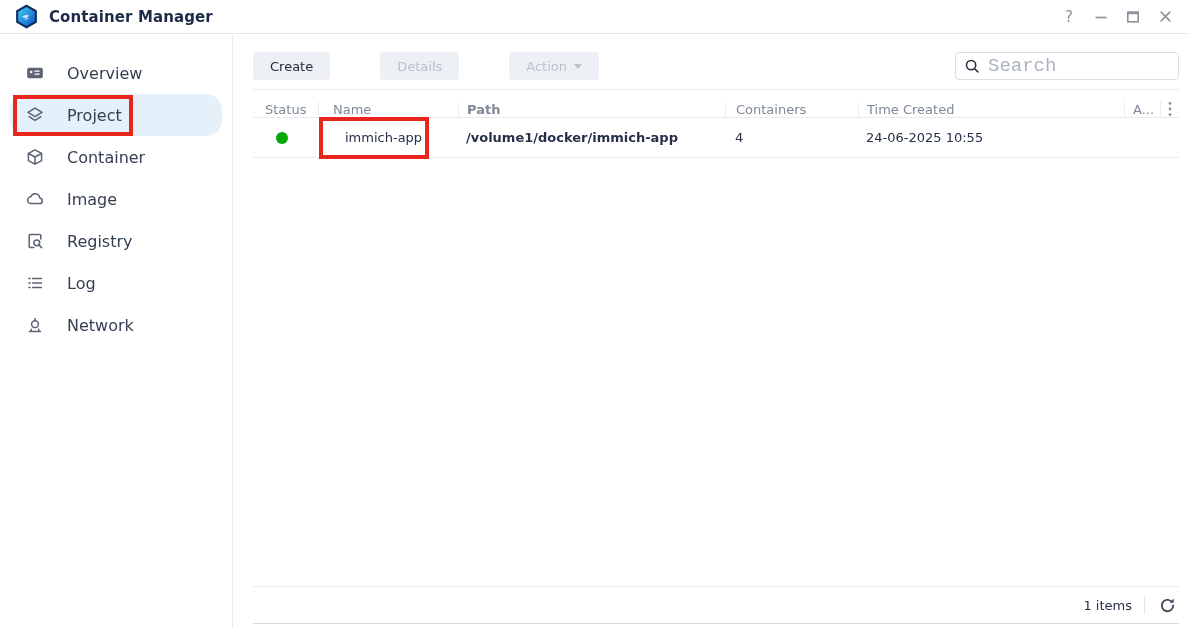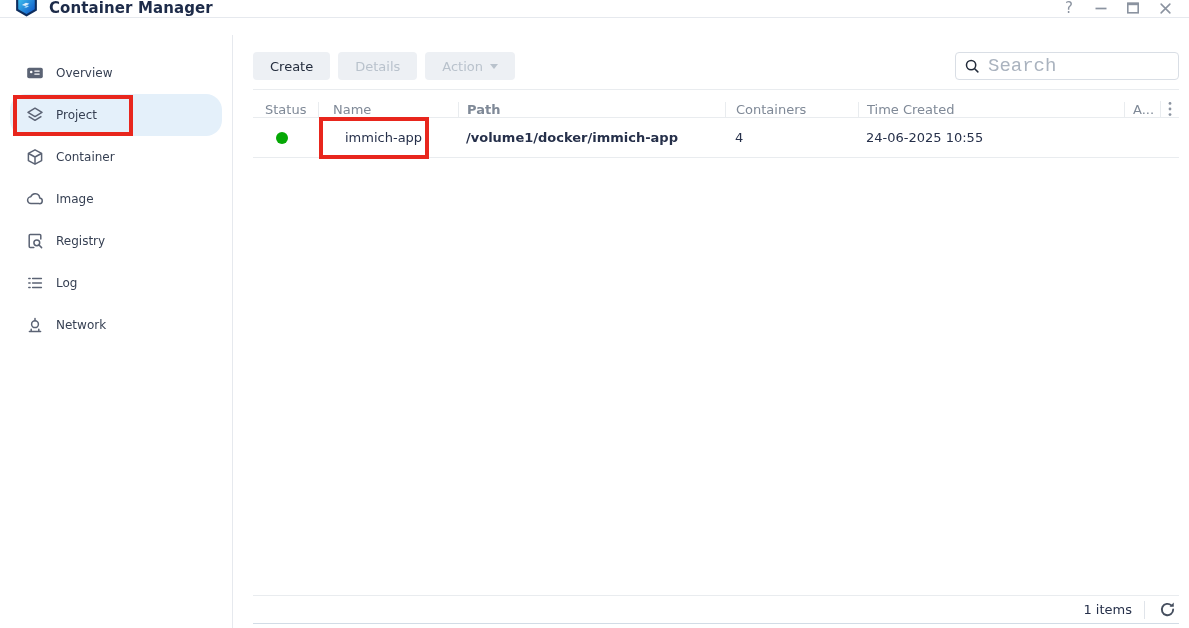--- a/index.html
+++ b/index.html
@@ -1,37 +1,37 @@
 <!DOCTYPE html>
 <html><head>
 <meta charset="utf-8">
 <style>
   * { margin:0; padding:0; box-sizing:border-box; }
   html,body { width:1189px; height:628px; background:#fff; overflow:hidden;
     font-family:"DejaVu Sans","Liberation Sans",sans-serif; }
   .window { position:relative; width:1189px; height:628px; background:#fff; }
 
   
-  .topbar { height:18px; border-bottom:1px solid #e6e9ee; display:flex; align-items:flex-end; padding:0 16px 0 14px; }
+  .topbar { height:34px; border-bottom:1px solid #e6e9ee; display:flex; align-items:center; padding:0 16px 0 14px; }
   .logo { width:25px; height:25px; display:block; }
   .app-title { margin-left:10px; font-size:15px; font-weight:bold; color:#1d2b49; letter-spacing:.1px; }
   .win-controls { margin-left:auto; display:flex; align-items:center; gap:16px; color:#8b93a0; }
   .win-btn { width:16px; height:18px; display:flex; align-items:center; justify-content:center; cursor:pointer; }
   .help-glyph { font-size:15px; color:#8b93a0; }
 
   
   .sidebar { position:absolute; top:35px; left:0; bottom:0; width:233px; border-right:1px solid #e6e9ee; padding-top:17px; background:#fff; }
-  .side-item { height:42px; display:flex; align-items:center; padding-left:26px; gap:12px; font-size:12px; color:#353f52; cursor:pointer; }
+  .side-item { height:42px; display:flex; align-items:center; padding-left:26px; gap:23px; font-size:16px; color:#353f52; cursor:pointer; }
   .side-item.selected { background:#e4f0fa; border-radius:16px; margin:0 10px; padding-left:16px; }
   .side-icon { width:18px; height:18px; flex:0 0 18px; color:#5b6374; display:block; }
   .side-icon svg { width:18px; height:18px; display:block; }
 
   
   .main { position:absolute; top:35px; left:234px; right:0; bottom:0; display:flex; flex-direction:column; }
-  .toolbar { margin:17px 10px 0 19px; display:flex; align-items:center; }
+  .toolbar { margin:17px 10px 0 19px; display:flex; align-items:center;gap:42px; }
   .btn { height:28px; padding:0 17px; background:#edf0f4; border:none; border-radius:4px;
          font-size:13px; color:#232c3d; margin-right:8px; cursor:pointer; font-family:inherit; display:flex; align-items:center; }
   .btn.disabled { color:#b9c2cc; cursor:default; }
   .caret { display:inline-block; margin-left:7px; border-left:4px solid transparent; border-right:4px solid transparent; border-top:5px solid #b9c2cc; }
   .search-box { margin-left:auto; width:224px; height:28px; border:1px solid #d9dee5; border-radius:4px; display:flex; align-items:center; padding:0 8px; background:#fff; }
   .search-box svg { width:16px; height:16px; flex:0 0 16px; }
   .search-box input { border:none; outline:none; flex:1; min-width:0; font-size:19px; color:#333c4e; margin-left:8px; font-family:Liberation Mono, monospace; background:transparent; }
   .search-box input::placeholder { color:#aab3bf; }
 
   
@@ -48,21 +48,21 @@
   .col-time { width:266px; padding-left:8px; }
   .col-action { width:36px; padding-left:8px; }
   .col-dots { width:19px; justify-content:center; padding-left:0; display:flex; align-items:center; cursor:pointer; }
   .trow .col-status { padding-left:0; display:flex; justify-content:center; }
   .trow .col-name { padding-left:27px; }
   .status-dot { width:12px; height:12px; border-radius:50%; background:#05a805; margin-left:-7px; }
 
   .spacer { flex:1; }
 
   
-  .tfoot { margin:0 10px 4px 19px; height:29px; border-top:1px solid #e9ecef; border-bottom:1px solid #d2dce6;
+  .tfoot { margin:0 10px 4px 19px; height:38px; border-top:1px solid #e9ecef; border-bottom:1px solid #d2dce6;
            display:flex; align-items:center; justify-content:flex-end; }
   .items-count { font-size:13px; color:#26304a; }
   .foot-sep { width:1px; height:18px; background:#e0e4ea; margin:0 12px; }
   .refresh-btn { width:20px; height:20px; display:flex; align-items:center; justify-content:center; cursor:pointer; margin-right:2px; }
 
   
   .annot { position:absolute; border:4px solid #e8261d; pointer-events:none; }
   .annot-project { left:13px; top:95px; width:120px; height:41px; }
   .annot-name { left:319px; top:117px; width:110px; height:42px; }
 </style>

